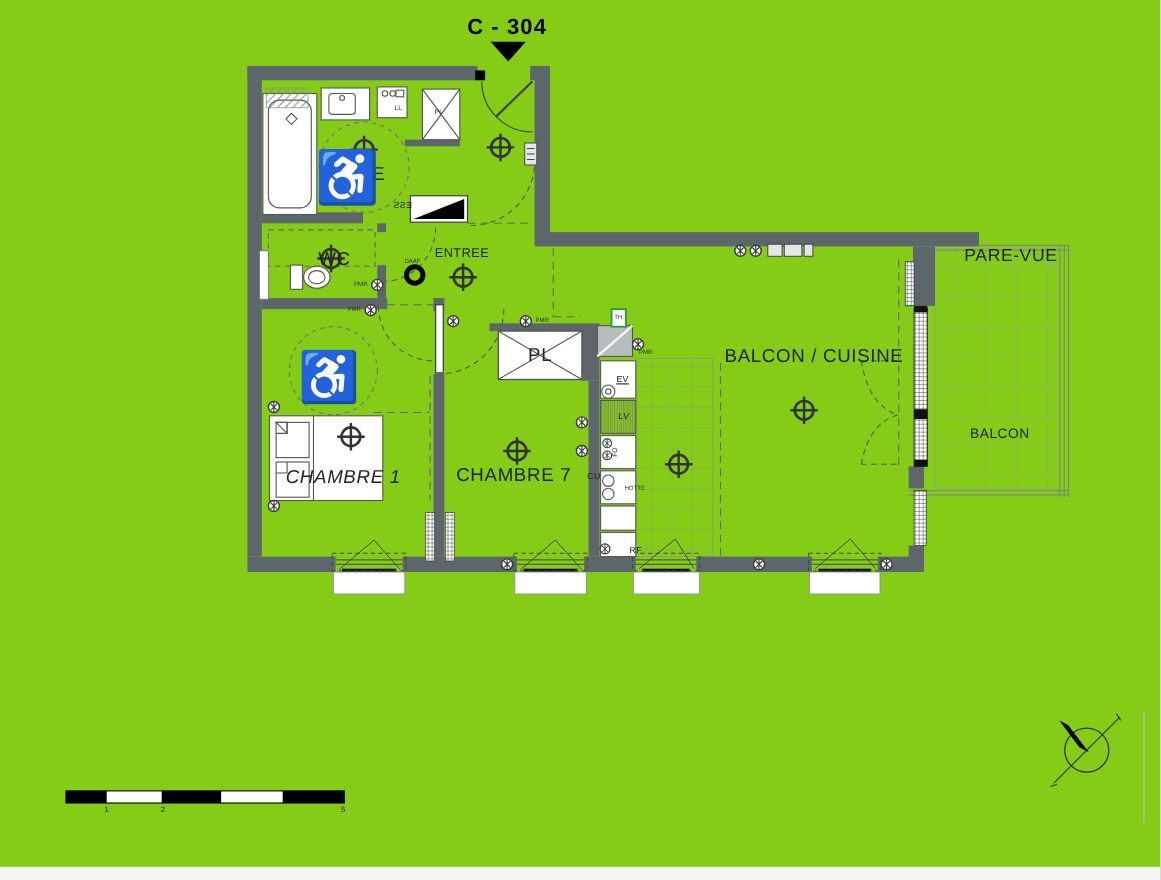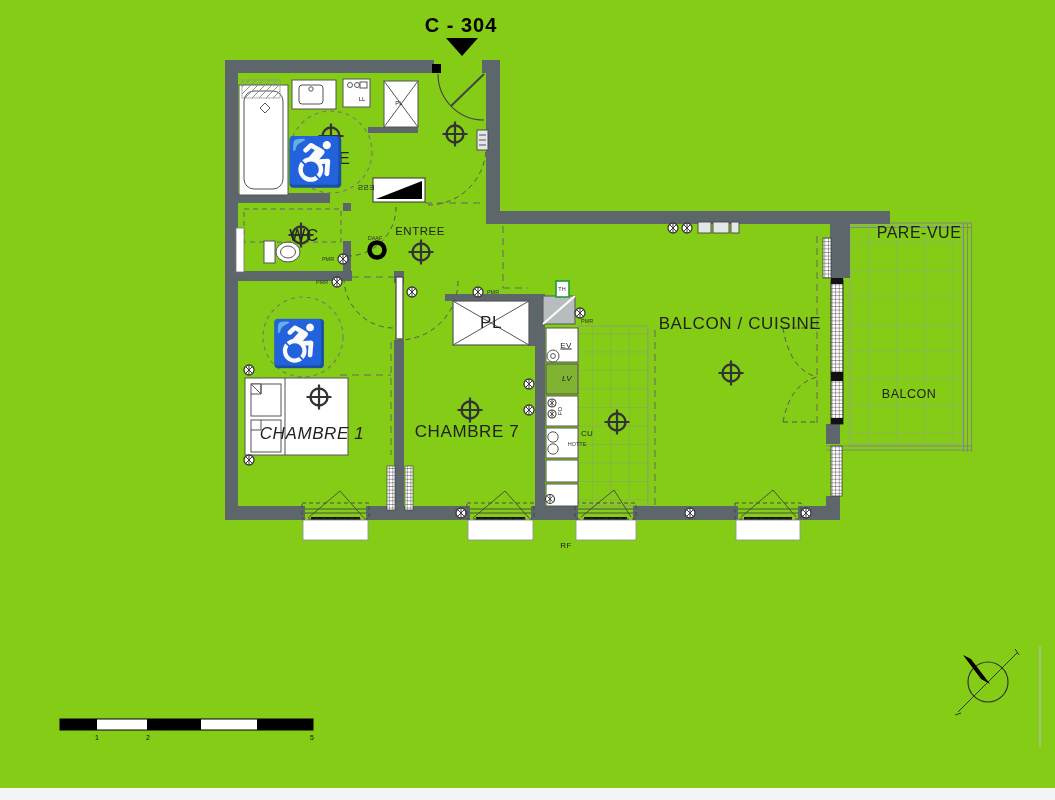--- a/index.html
+++ b/index.html
@@ -306,23 +306,23 @@
 <span class="lbl t-room" style="left:740px;top:324px;">BALCON / CUISINE</span>
 <span class="lbl t-room-s" style="left:909px;top:370px;font-size:12.5px;margin-top:24px;">BALCON</span>
 <span class="lbl t-room-s" style="left:919px;top:233px;font-size:16px;">PARE-VUE</span>
 
 <span class="lbl t-tiny" style="left:362px;top:99px;">LL</span>
 <span class="lbl t-tiny" style="left:399px;top:103px;">PL</span>
 <span class="lbl t-room" style="left:491px;top:323px;">PL</span>
 <span class="lbl t-app" style="left:566px;top:345px;text-decoration:underline;">EV</span>
 <span class="lbl t-app" style="left:567px;top:378px;font-style:italic;">LV</span>
 <span class="lbl t-tiny vert" style="left:560px;top:411px;">FO</span>
-<span class="lbl t-app" style="left:587px;top:433px;">CU</span>
+<span class="lbl t-app" style="left:540px;top:433px;">CU</span>
 <span class="lbl t-micro" style="left:577px;top:444px;">HOTTE</span>
-<span class="lbl t-app" style="left:566px;top:500px;margin-top:45px;">RF</span>
+<span class="lbl t-app" style="left:578px;top:500px;">RF</span>
 <span class="lbl t-micro" style="left:562px;top:289px;">TH</span>
 <span class="lbl t-app mirror" style="left:366px;top:187px;">ESS</span>
 <span class="lbl t-micro" style="left:375px;top:238px;">DAAF</span>
 
 <span class="lbl t-micro" style="left:328px;top:259px;">PMR</span>
 <span class="lbl t-micro" style="left:322px;top:282px;">PMR</span>
 <span class="lbl t-micro" style="left:493px;top:292px;">PMR</span>
 <span class="lbl t-micro" style="left:587px;top:321px;">PMR</span>
 
 <span class="lbl wheel" style="left:316px;top:161px;font-size:47px;">♿</span>

